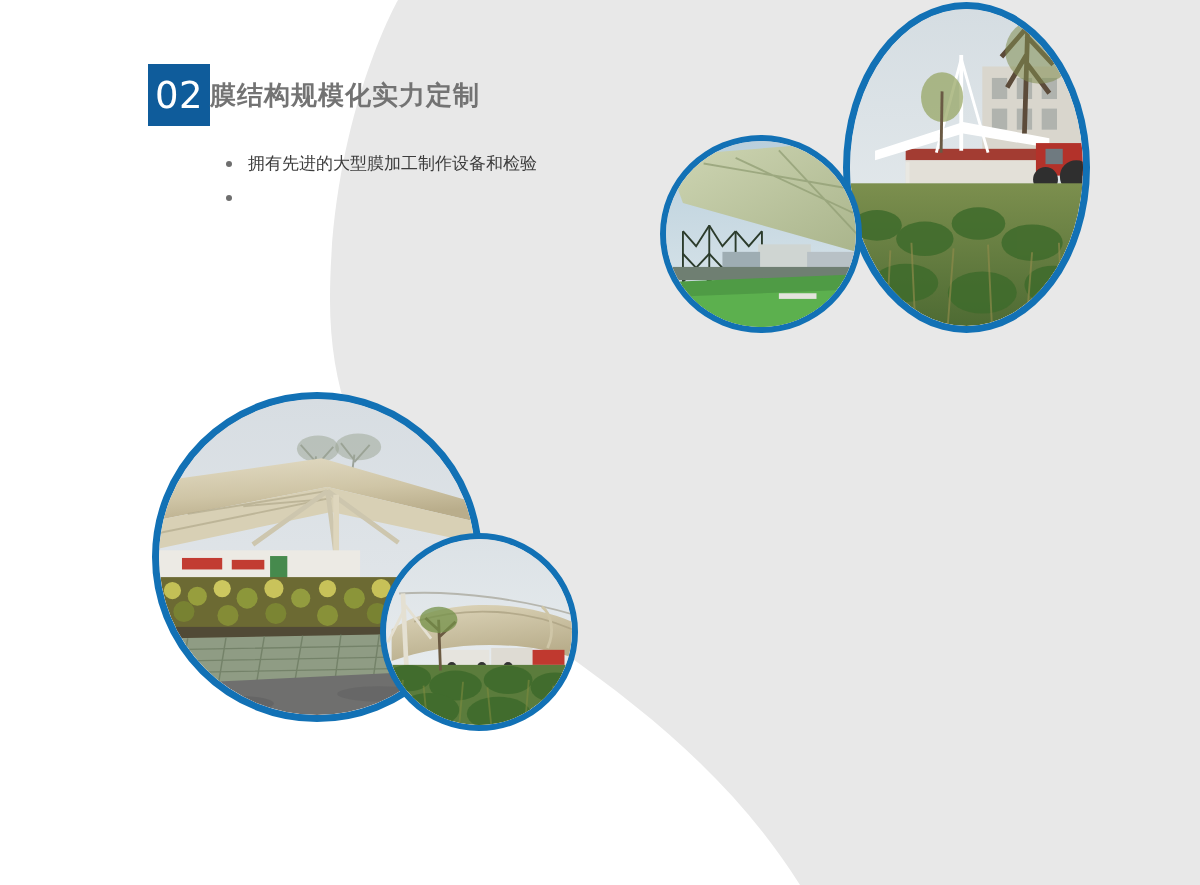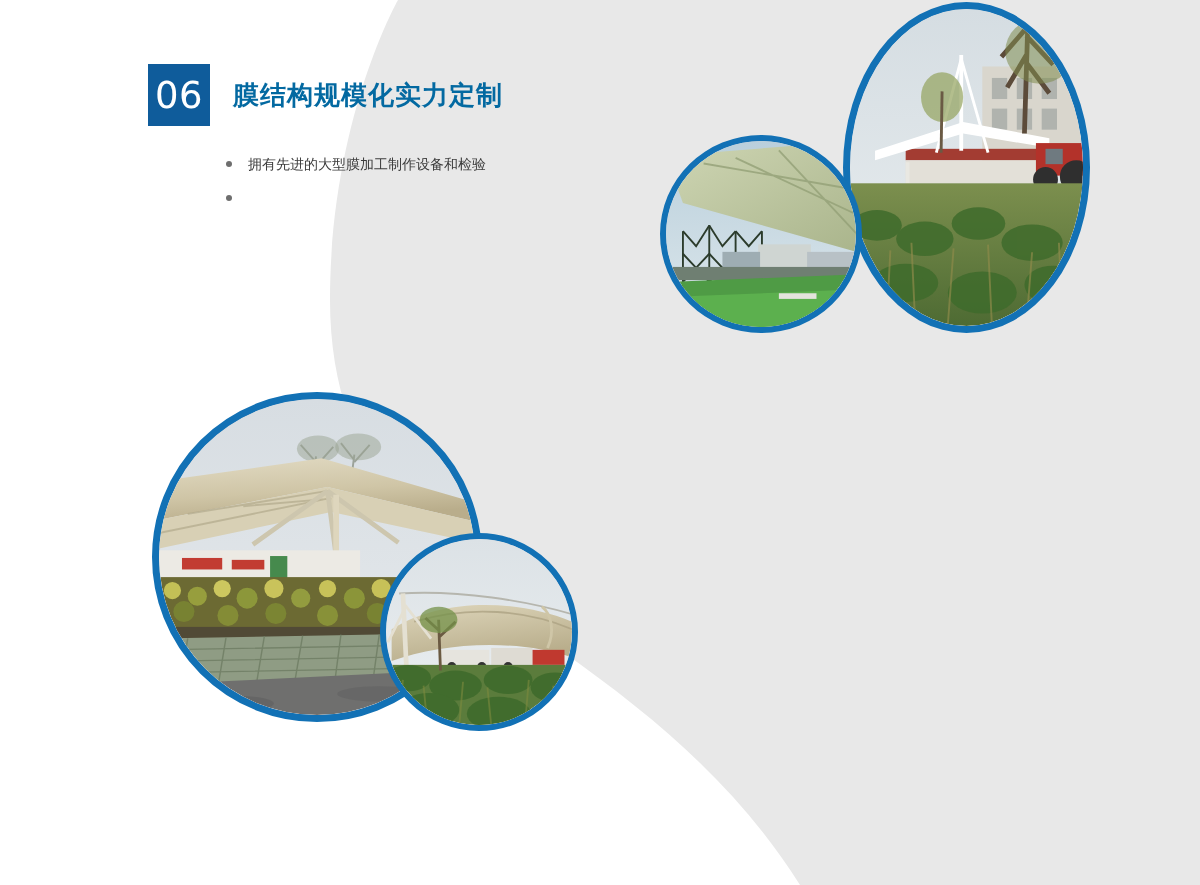--- a/index.html
+++ b/index.html
@@ -93,42 +93,41 @@
     font-size: 37px;
     font-weight: 400;
     letter-spacing: 0.5px;
     display: flex;
     align-items: center;
     justify-content: center;
     flex: 0 0 auto;
     font-family: "DejaVu Sans", sans-serif;
   }
   .feature-title {
-    margin-left: 23px;
-    color: #0369a1;
+    color: #737373;
     font-size: 26px;
     font-weight: bold;
     letter-spacing: 1px;
     white-space: nowrap;
     line-height: 1.1;
   }
 
   .bullets {
     list-style: none;
     margin: 0;
     padding: 0;
   }
   #feature-03 .bullets { margin-top: 23px; margin-left: 76px; }
   #feature-04 .bullets { margin-top: 28px; margin-left: 76px; }
 
   .bullets li {
     position: relative;
     padding-left: 24px;
     color: #3c3c3c;
-    font-size: 14px;
+    font-size: 17px;
     line-height: 30px;
     margin-bottom: 4px;
   }
   #feature-04 .bullets li { margin-bottom: 10px; }
   .bullets li .dot {
     position: absolute;
     left: 2px;
     top: 12px;
     width: 6px;
     height: 6px;
@@ -360,21 +359,21 @@
         </g>
 
         <path d="M58,140 L56,86 M57,98 L42,84 M57,104 L74,88" stroke="#6b5a42" stroke-width="3" fill="none"></path>
         <ellipse cx="56" cy="86" rx="20" ry="14" fill="#74914a" opacity="0.75"></ellipse>
       </svg>
     </div>
   </div>
 
   <div class="feature-block" id="feature-03">
     <div class="feature-head">
-      <div class="num-badge">06</div>
+      <div class="num-badge">02</div>
       <div class="feature-title">膜结构规模化实力定制</div>
     </div>
     <ul class="bullets">
       <li>
         <span class="dot"></span>
         <span>拥有先进的大型膜加工制作设备和检验</span>
       </li>
       <li>
         <span class="dot"></span>
       </li>

